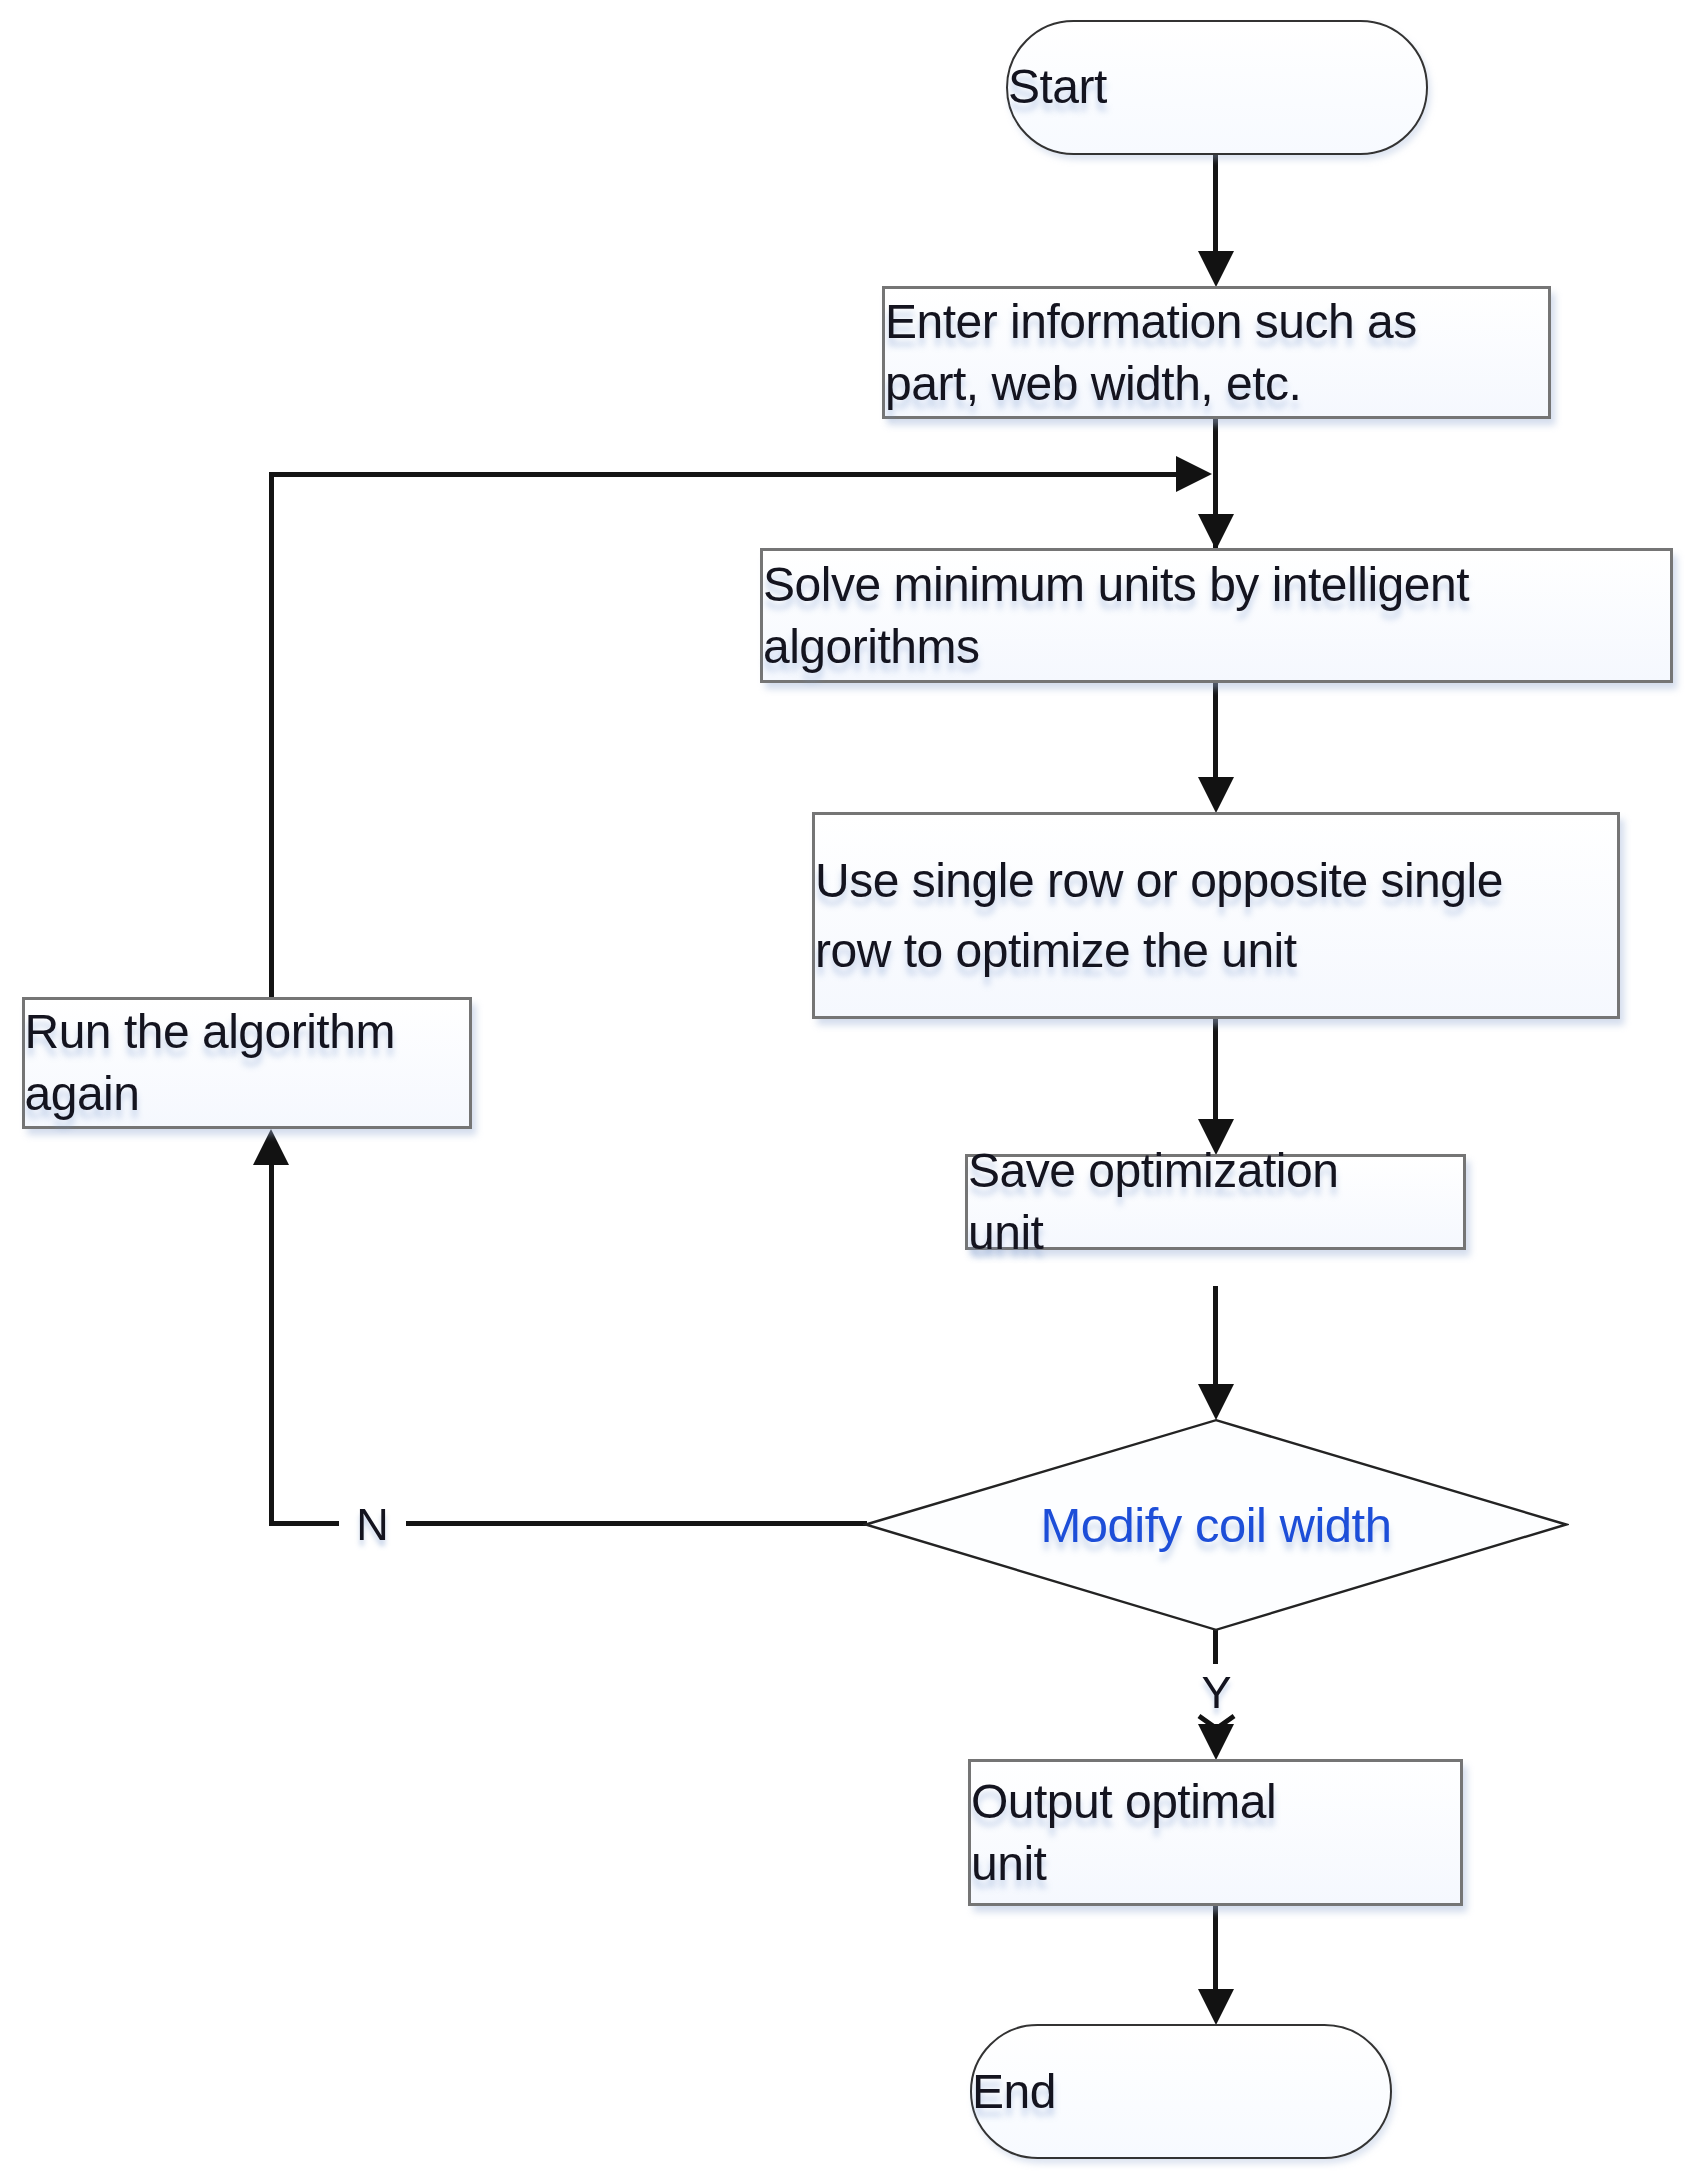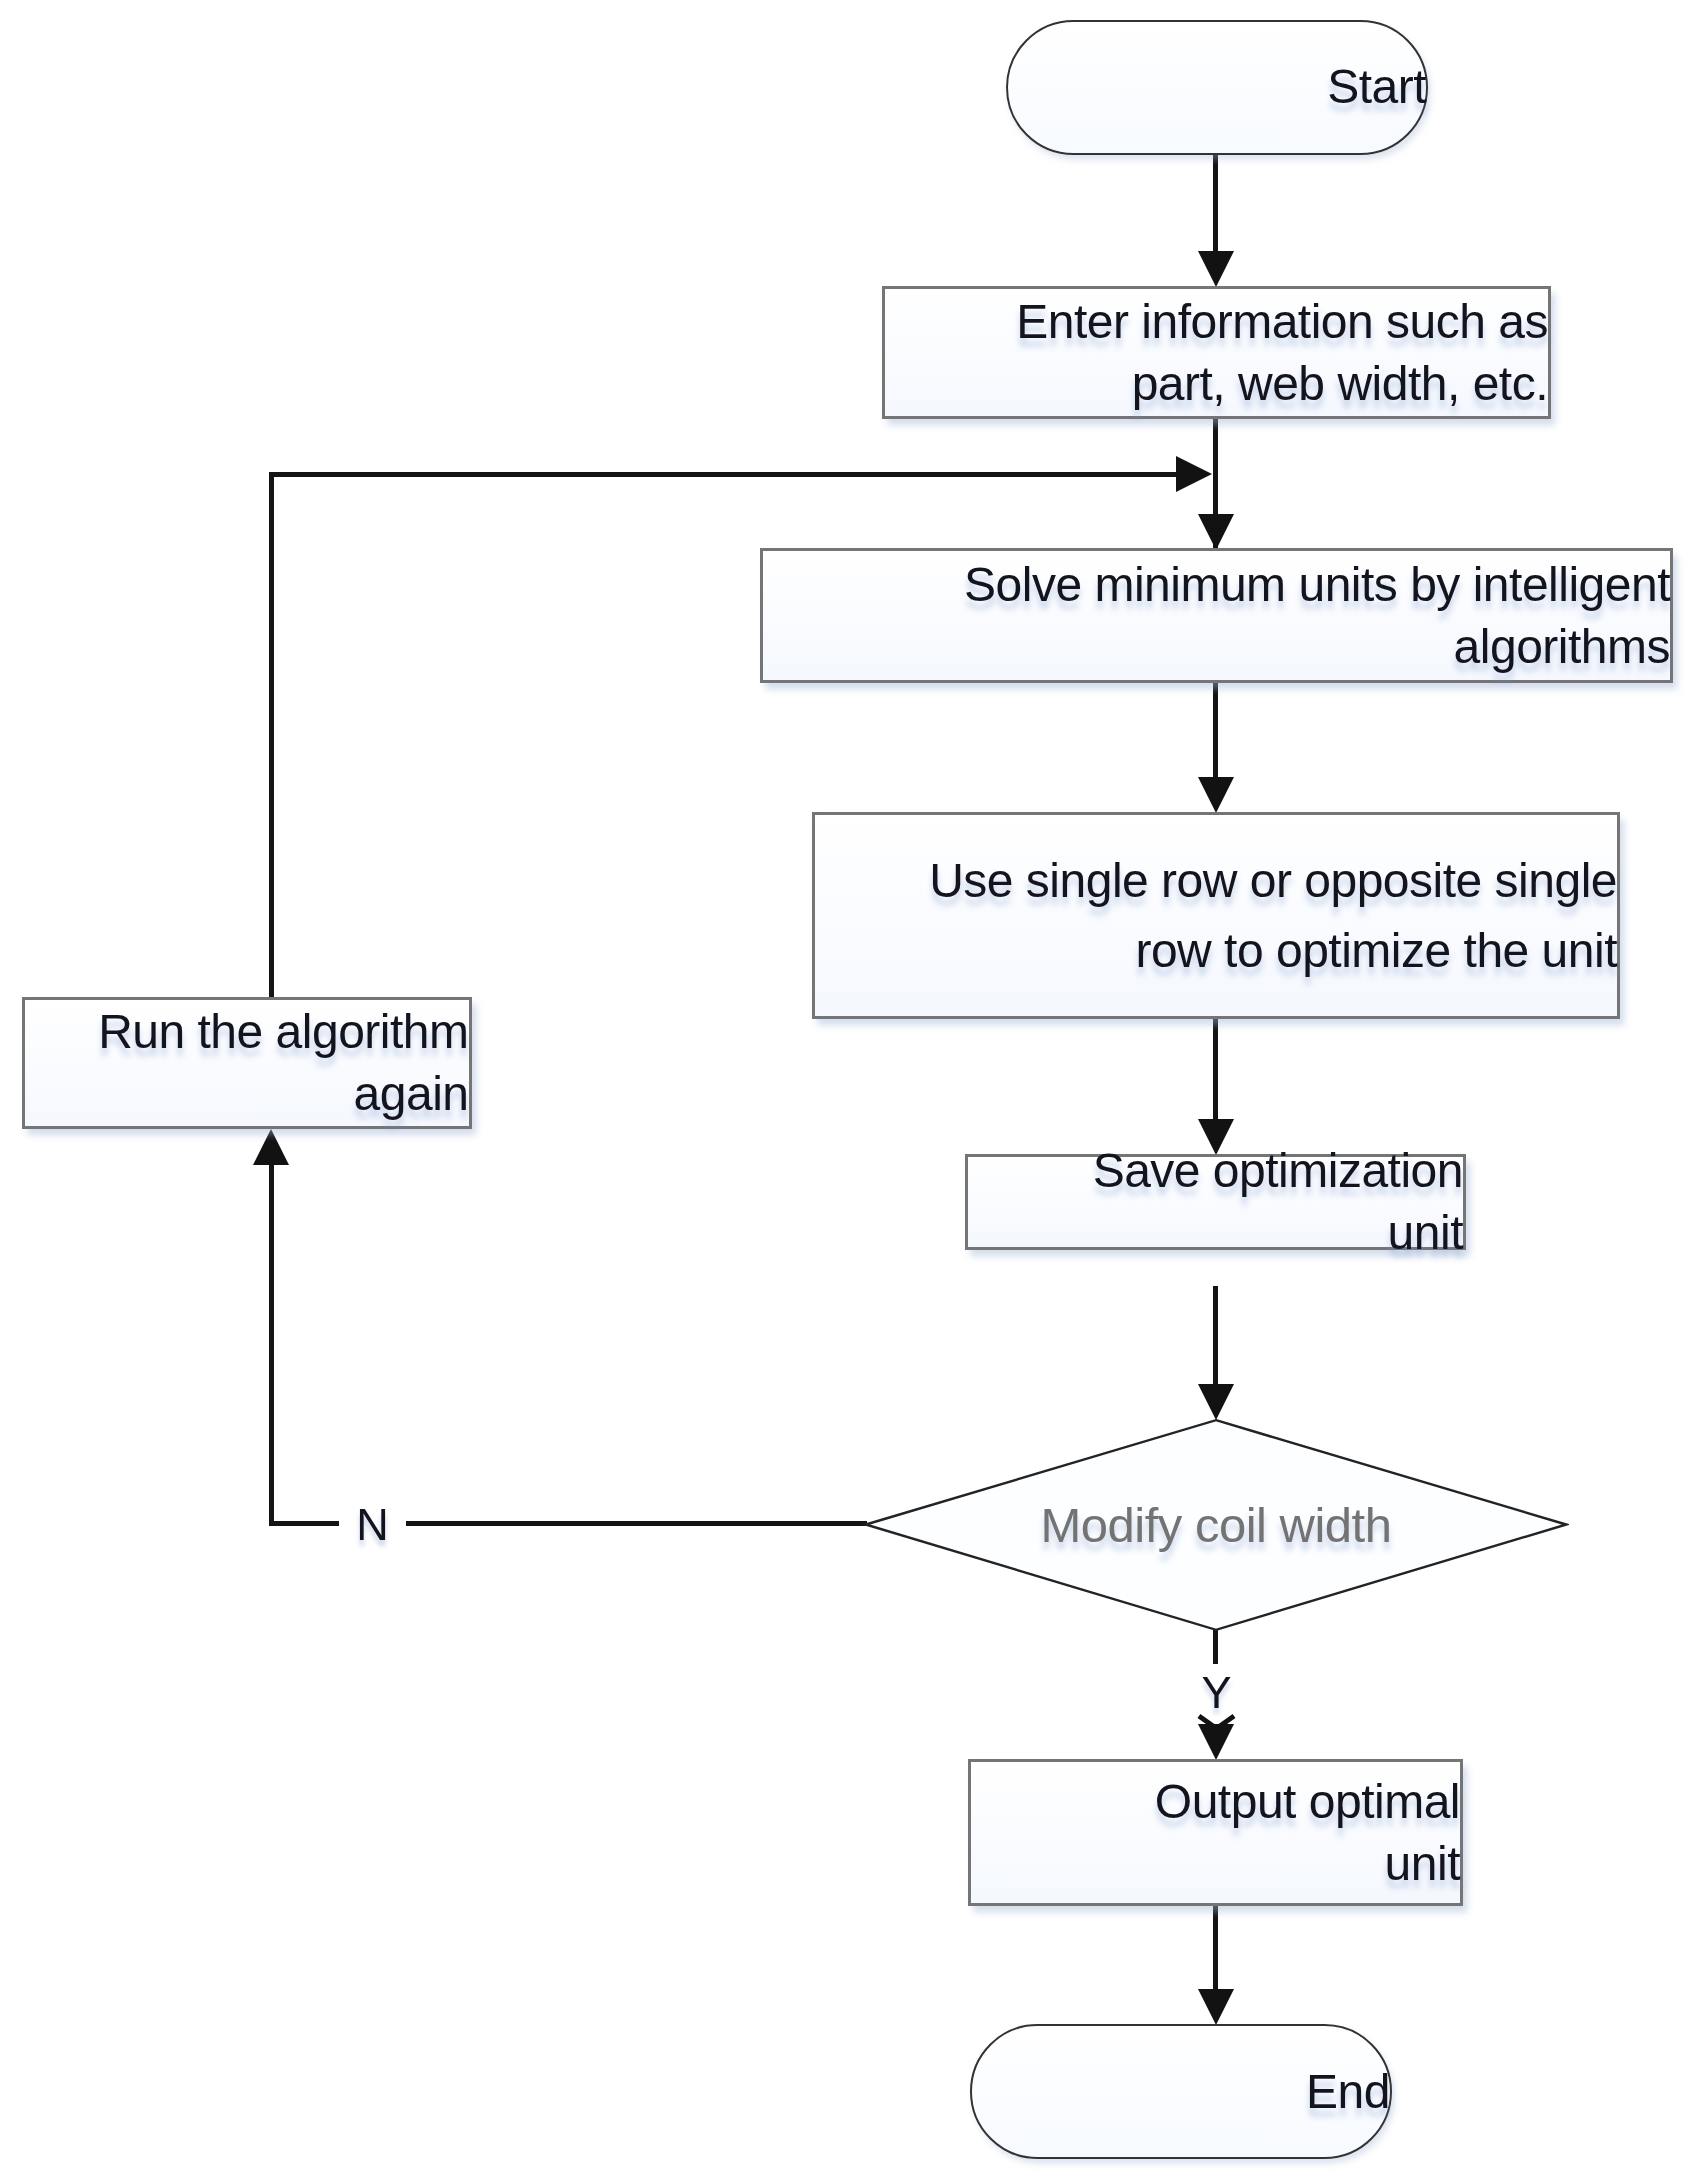--- a/index.html
+++ b/index.html
@@ -15,21 +15,21 @@
     font-family: "Liberation Sans", "DejaVu Sans", sans-serif;
     color: #14141f;
     overflow: hidden;
   }
   
   .node {
     position: absolute;
     box-sizing: border-box;
     display: flex;
     flex-direction: column;
-    align-items: flex-end;
+    align-items: flex-start;
     justify-content: center;
     text-align: center;
     font-size: 48px;
     line-height: 62px;
     color: #14141f;
     text-shadow: 0 7.8px 5.9px rgba(110,145,200,0.38);
     letter-spacing: -0.5px;
   }
   .rect {
     border: 3.9px solid #757575;
@@ -69,21 +69,21 @@
   .edge-label.on-line { background: #ffffff; padding: 0 3.9px; }
 
   .diamond-svg { position: absolute; }
   .diamond-label {
     position: absolute;
     display: flex;
     align-items: center;
     justify-content: center;
     text-align: left;
     font-size: 49px;
-    color: #737373;
+    color: #1d4ed8;
     text-shadow: 0 7.8px 5.9px rgba(110,145,200,0.38);
     letter-spacing: -0.5px;
   }
 </style>
 </head>
 <body>
 
 <div class="canvas">
 
   <div class="line" style="left:1213px; top:152px; width:4.9px; height:103px;"></div>

